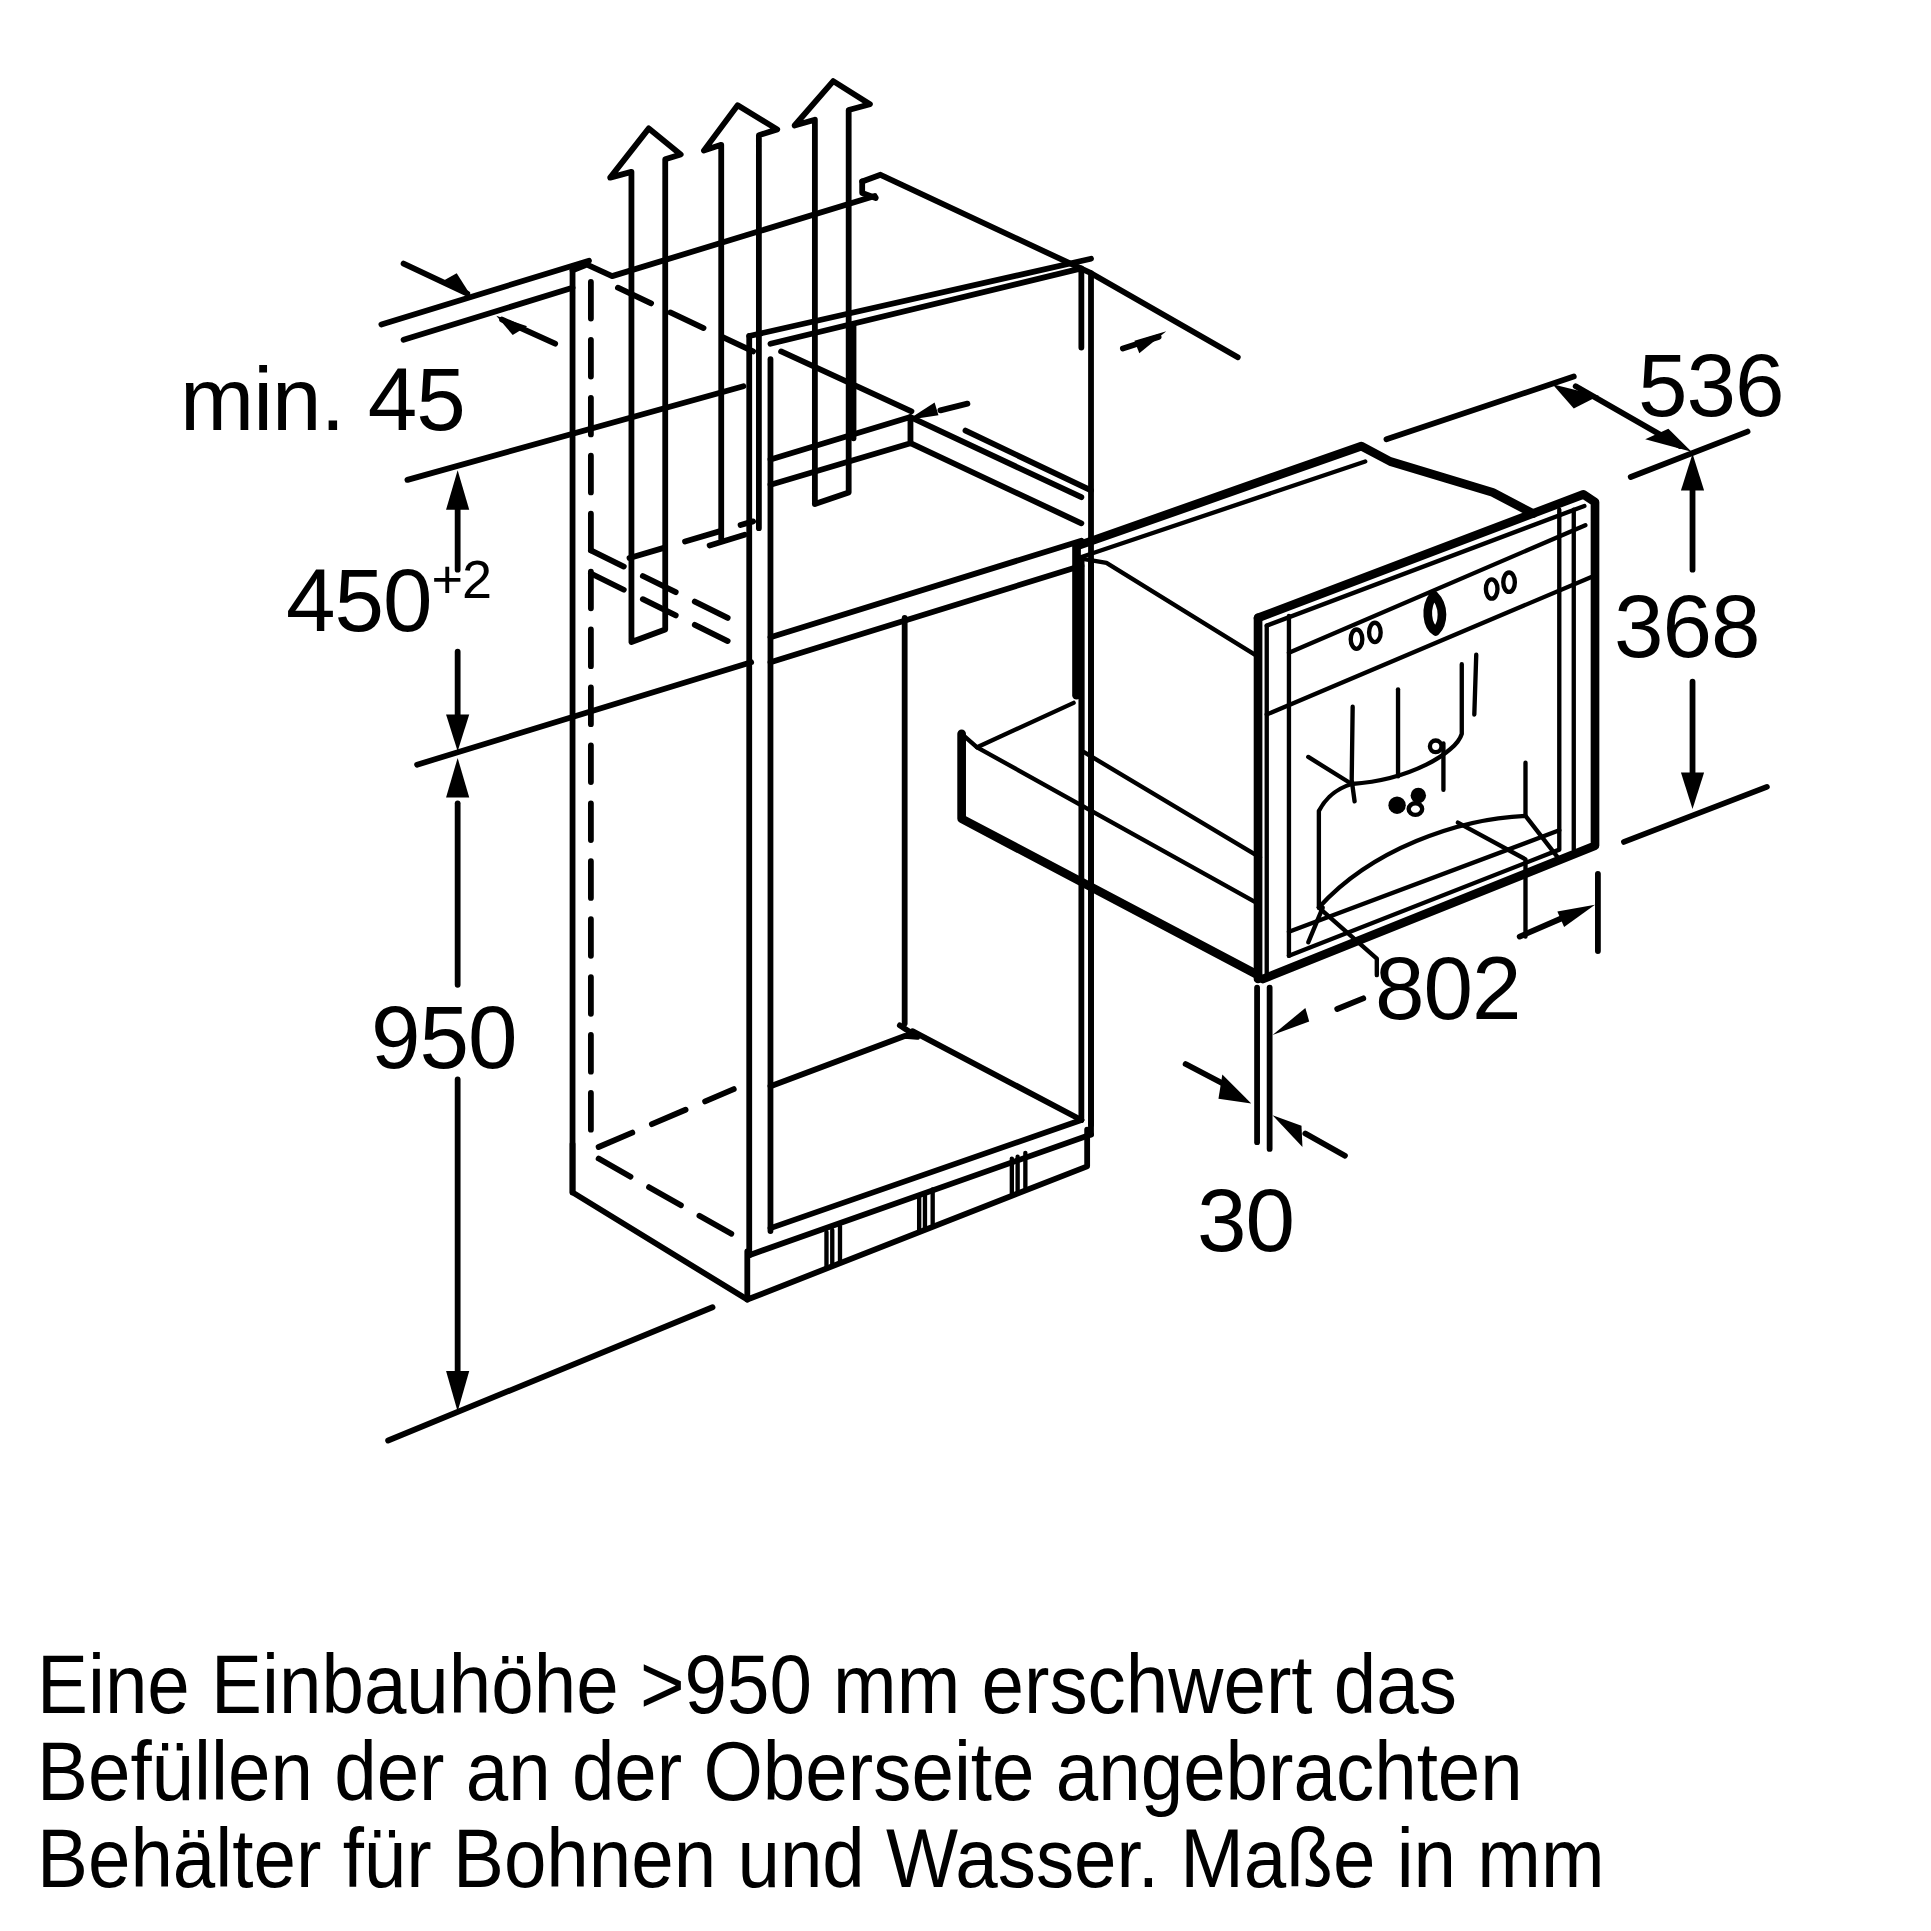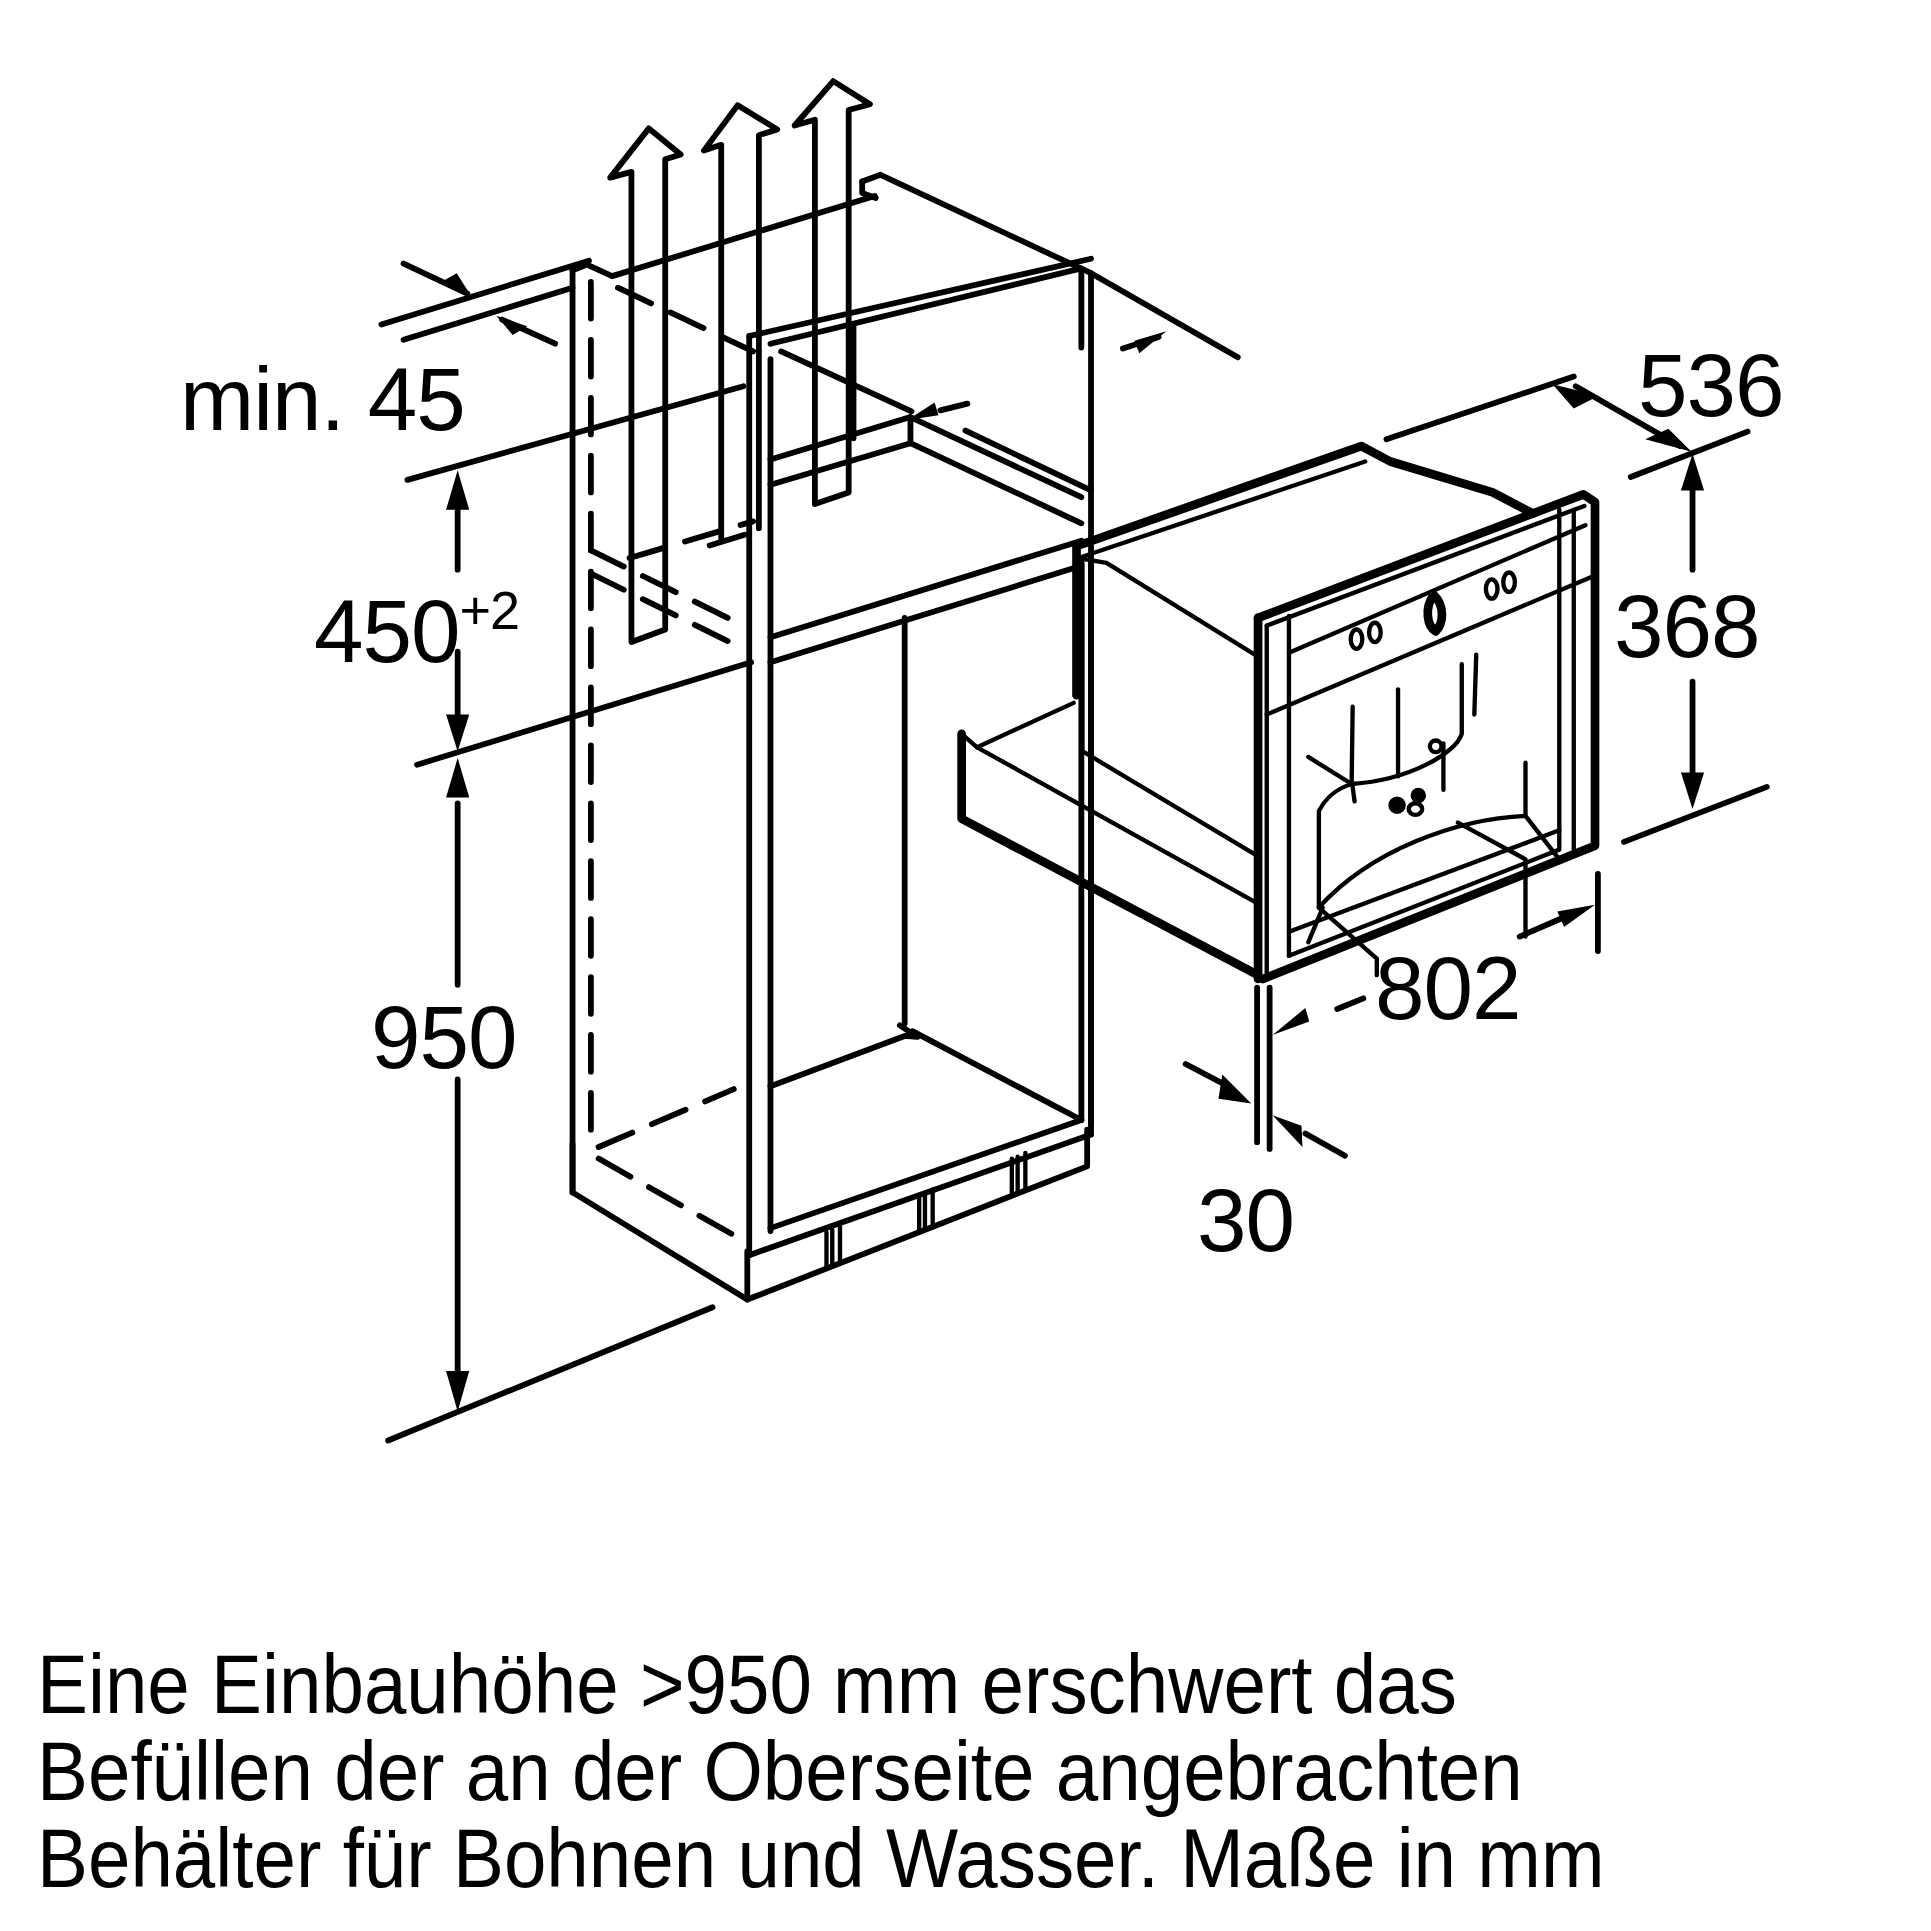--- a/index.html
+++ b/index.html
@@ -202,21 +202,21 @@
       <path class="ln" d="M1393,1197 L1352,1174"></path>
       <polygon class="ah" points="1318,1155 1348,1166 1349,1188"></polygon>
     </g>
   </svg>
 
   <div class="dim" style="left:180px; top:355px;">
     <span>min. 45</span>
   </div>
 
 
-  <div class="dim" style="left:286px; top:587px;margin-left:28px;">
+  <div class="dim" style="left:286px; top:556px;">
     <span>450</span><sup>+2</sup>
   </div>
 
   <div class="dim" style="left:371px; top:993px;">
     <span>950</span>
   </div>
 
   <div class="dim" style="left:1618px; top:341px;margin-left:20px;">
     <span>536</span>
   </div>

